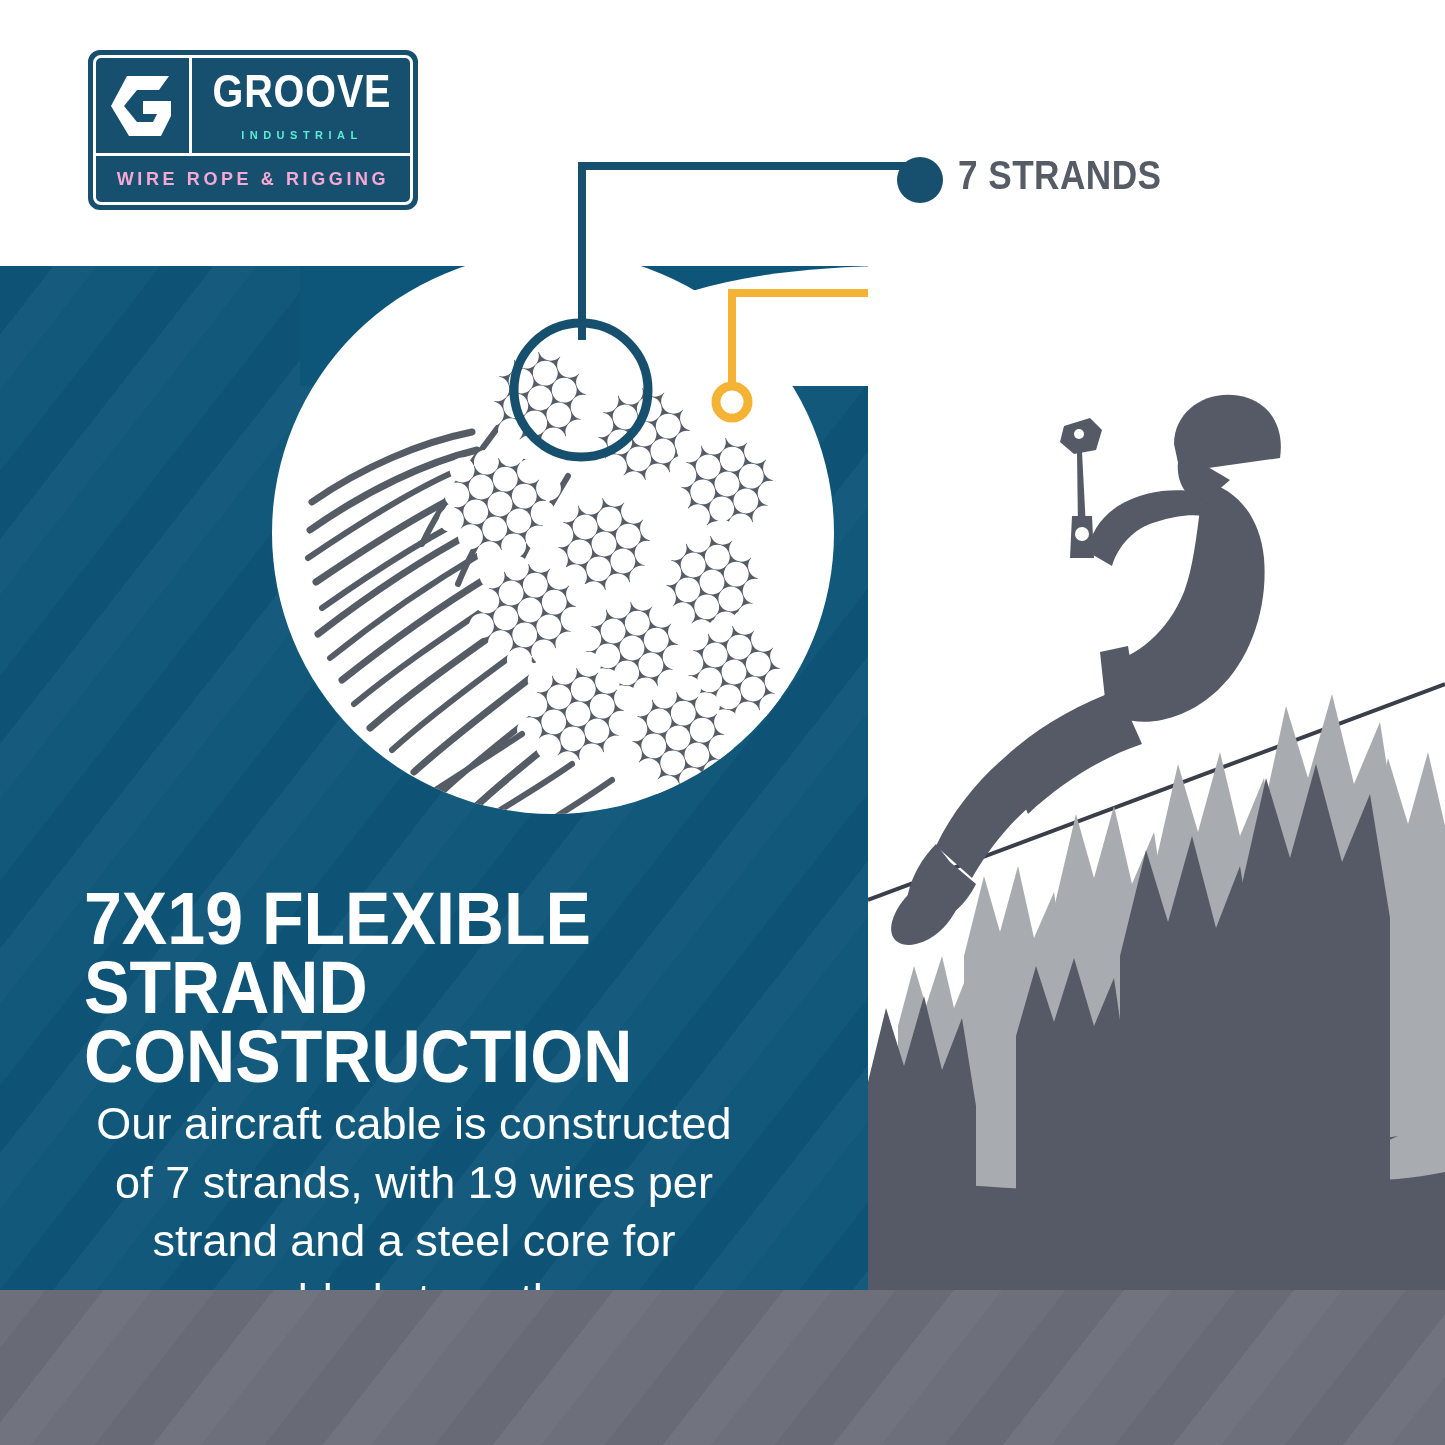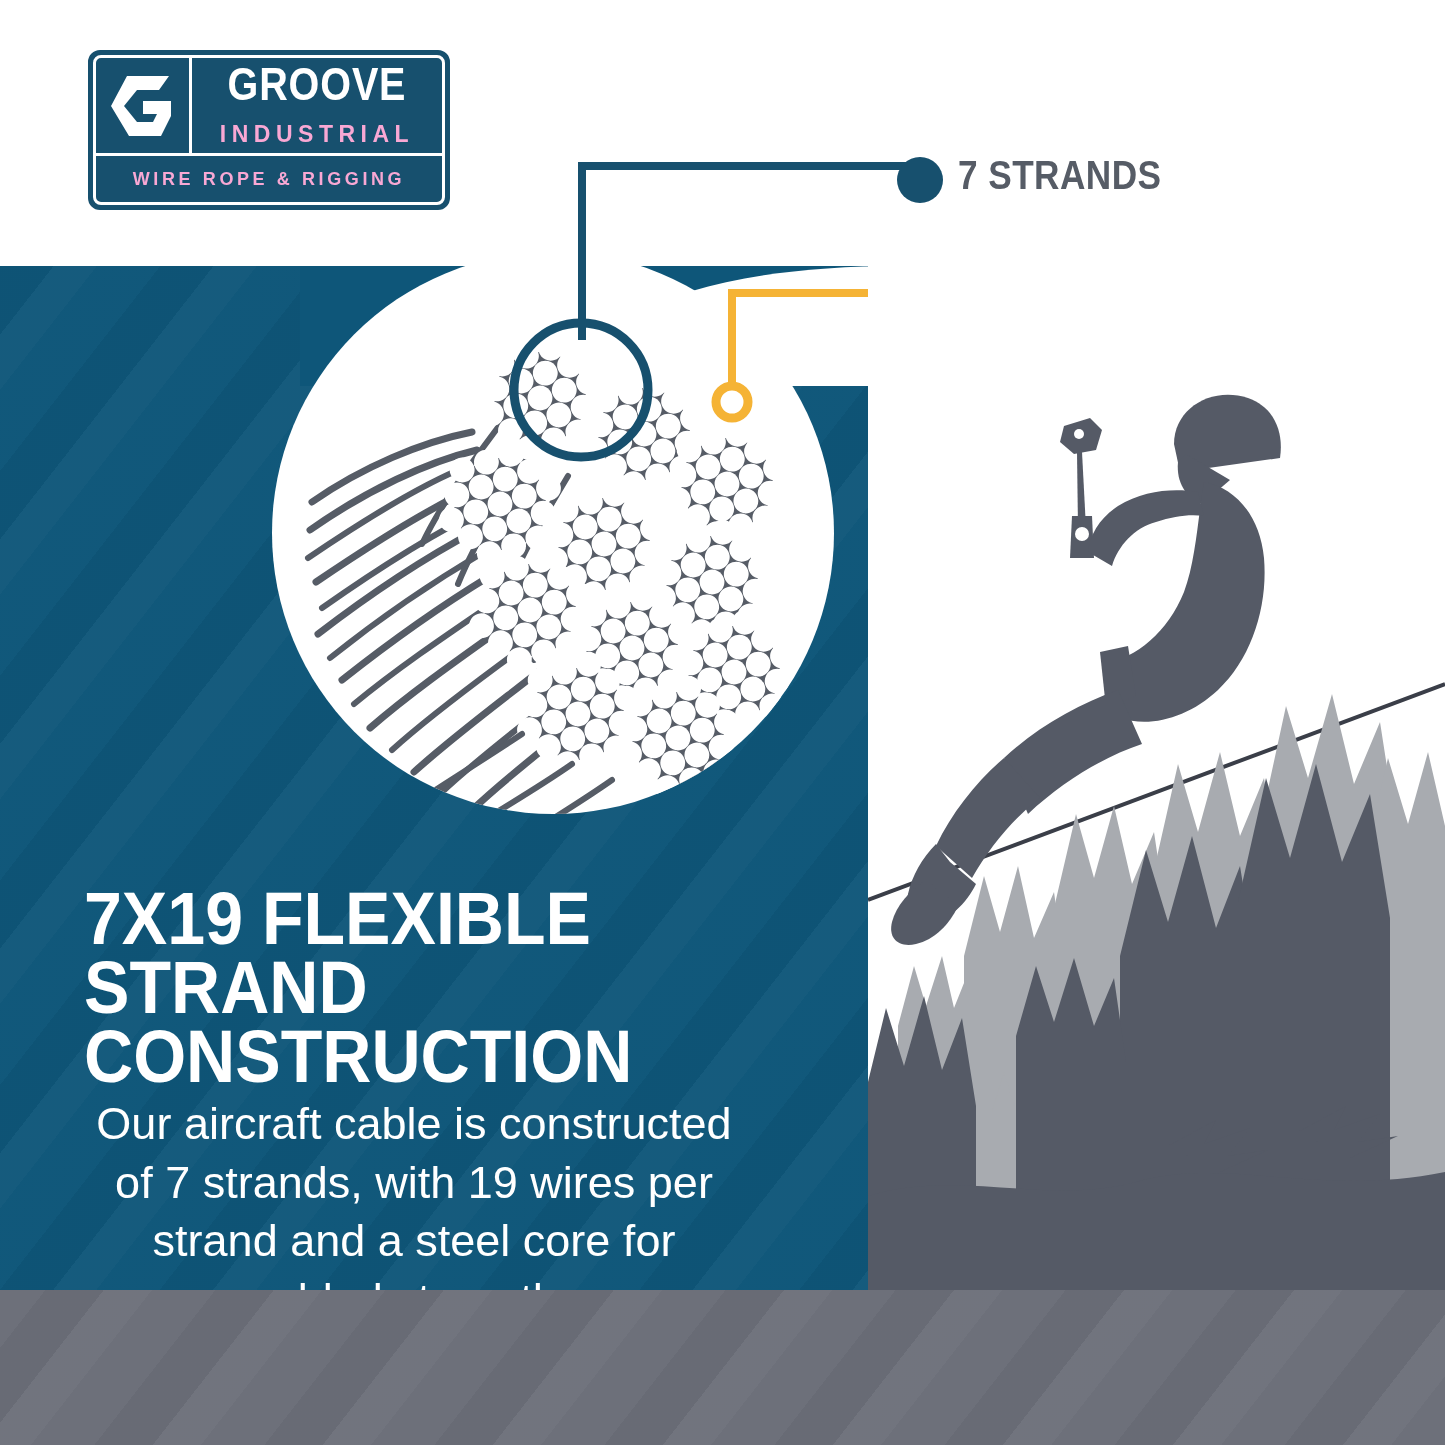--- a/index.html
+++ b/index.html
@@ -5,21 +5,21 @@
   html,body{margin:0;padding:0;}
   body{
     width:1445px;height:1445px;
     background:#ffffff;
     font-family:"Liberation Sans", sans-serif;
     overflow:hidden;
   }
   #stage{position:relative;width:1445px;height:1445px;background:#fff;overflow:hidden;}
 
   
-  #logo-block{position:absolute;left:88px;top:50px;width:362px;height:160px;}
+  #logo-block{position:absolute;left:88px;top:50px;width:330px;height:160px;}
   .logo-outer{
     position:absolute;inset:0;
     border:4px solid #17506E;border-radius:12px;background:#17506E;
     box-sizing:border-box;
   }
   .logo-inner{
     position:absolute;left:5px;top:5px;right:5px;bottom:5px;
     border:3px solid #ffffff;border-radius:8px;box-sizing:border-box;
     background:#17506E;
     display:flex;flex-direction:column;
@@ -29,21 +29,21 @@
     flex:0 0 93px;height:100%;display:flex;align-items:center;justify-content:center;
     border-right:3px solid #fff;
   }
   .logo-words{flex:1;display:flex;flex-direction:column;align-items:center;justify-content:center;padding:0 6px;}
   .logo-groove{
     color:#fff;font-weight:bold;font-size:46px;line-height:.92;
     letter-spacing:1px;transform:scaleX(.86);transform-origin:center;
     font-family:"Liberation Sans", sans-serif;
   }
   .logo-industrial{
-    color:#f9a8d4;font-weight:bold;font-size:23px;letter-spacing:5.5px;
+    color:#5eead4;font-weight:bold;font-size:11px;letter-spacing:5.5px;
     margin-top:16px;text-align:center;
   }
   .logo-bottom{
     flex:1;border-top:3px solid #fff;display:flex;align-items:center;justify-content:center;
   }
   .logo-tagline{
     color:#f9a8d4;font-weight:bold;font-size:18px;letter-spacing:3.6px;white-space:nowrap;
   }
 
   

